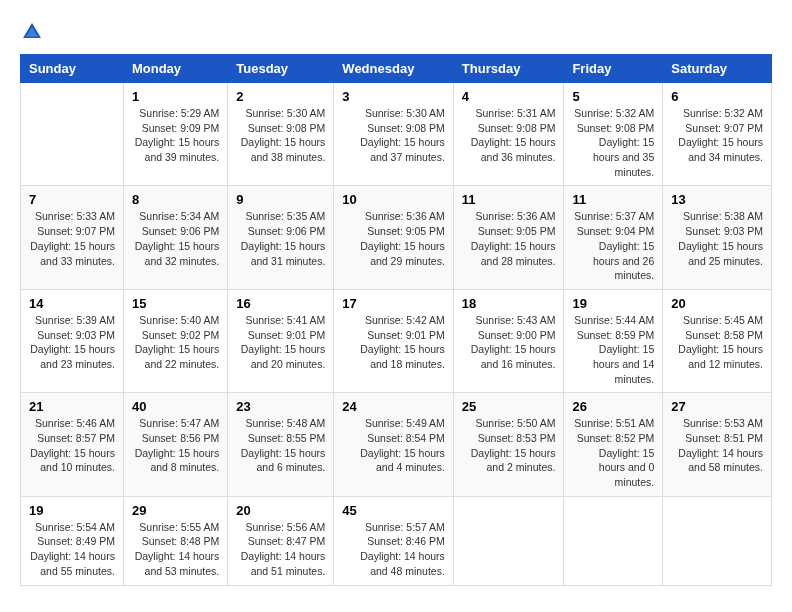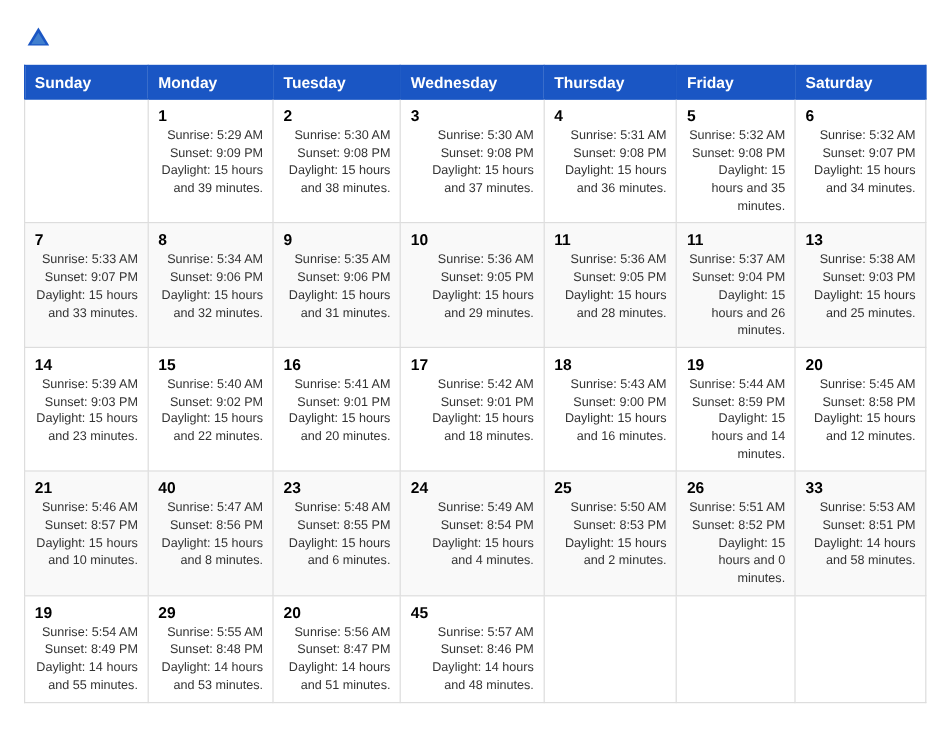--- a/index.html
+++ b/index.html
@@ -230,21 +230,21 @@
         </td>
         <td>
           <span class="day-number">25</span>
           <div class="day-info">Sunrise: 5:50 AM<br>Sunset: 8:53 PM<br>Daylight: 15 hours and 2 minutes.</div>
         </td>
         <td>
           <span class="day-number">26</span>
           <div class="day-info">Sunrise: 5:51 AM<br>Sunset: 8:52 PM<br>Daylight: 15 hours and 0 minutes.</div>
         </td>
         <td>
-          <span class="day-number">33</span>
+          <span class="day-number">27</span>
           <div class="day-info">Sunrise: 5:53 AM<br>Sunset: 8:51 PM<br>Daylight: 14 hours and 58 minutes.</div>
         </td>
       </tr>
       <tr>
         <td>
           <span class="day-number">19</span>
           <div class="day-info">Sunrise: 5:54 AM<br>Sunset: 8:49 PM<br>Daylight: 14 hours and 55 minutes.</div>
         </td>
         <td>
           <span class="day-number">29</span>

